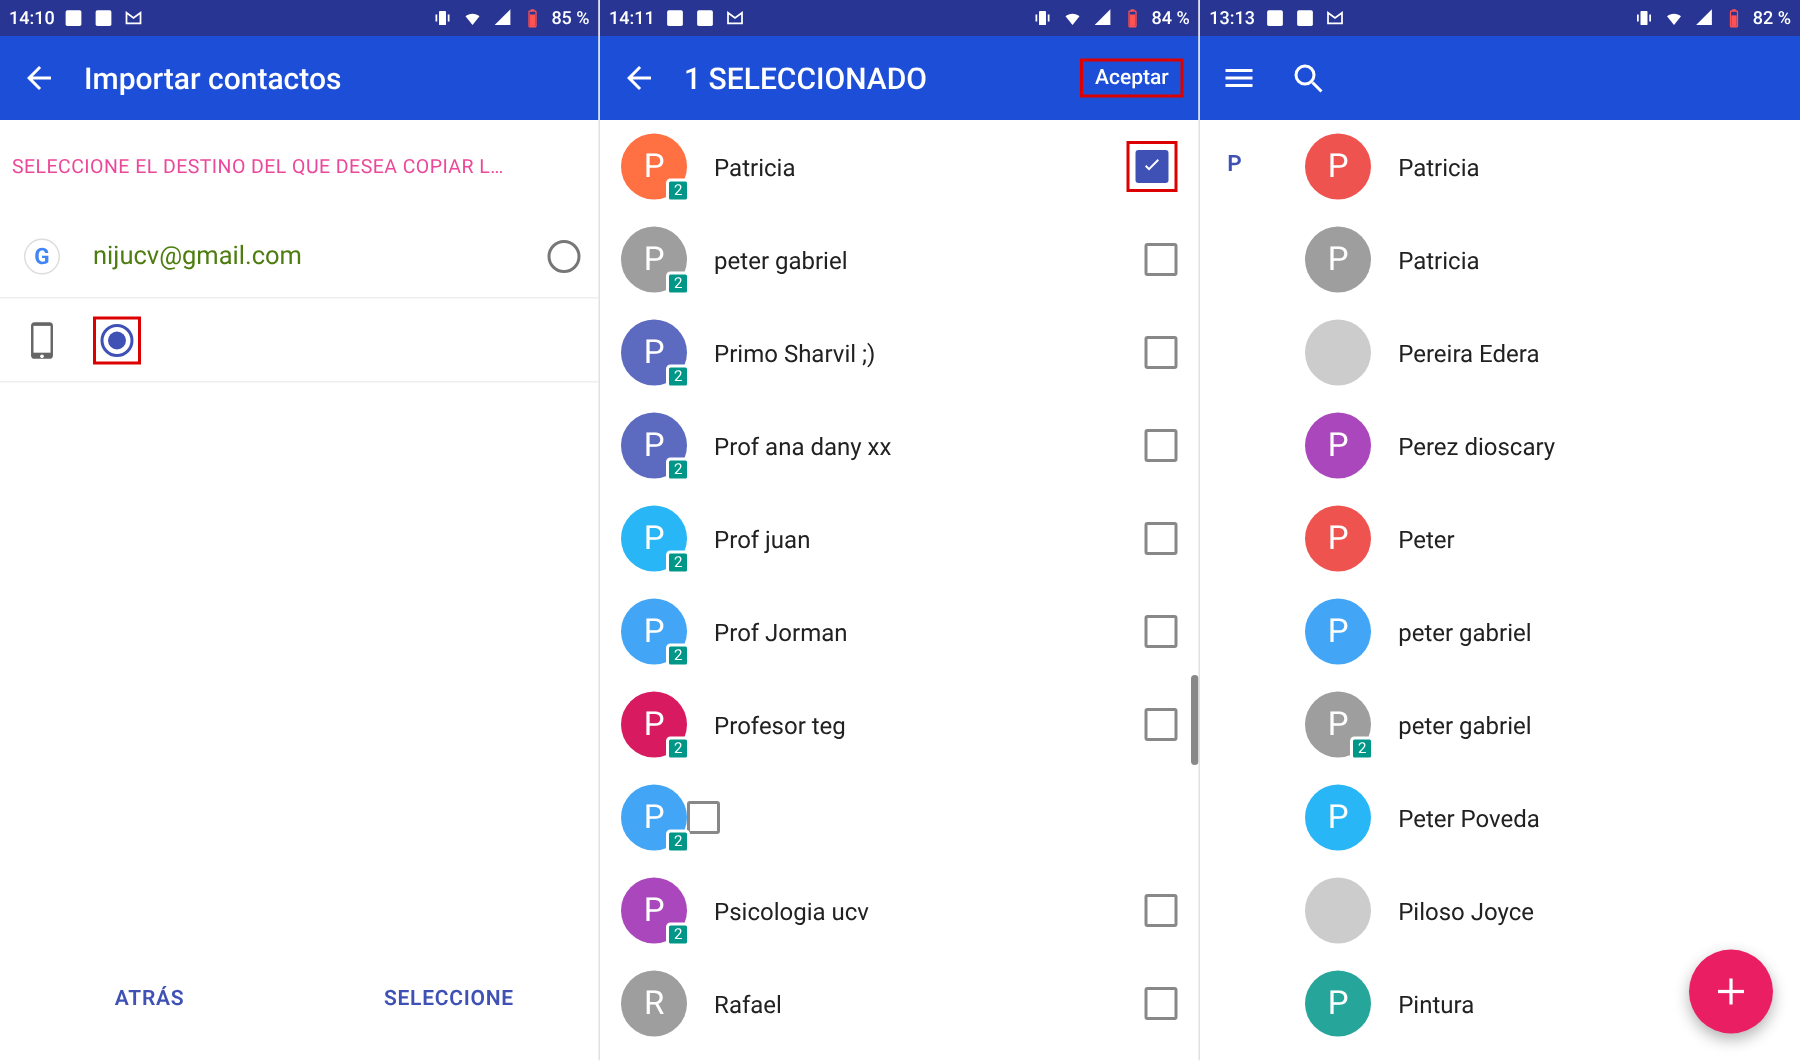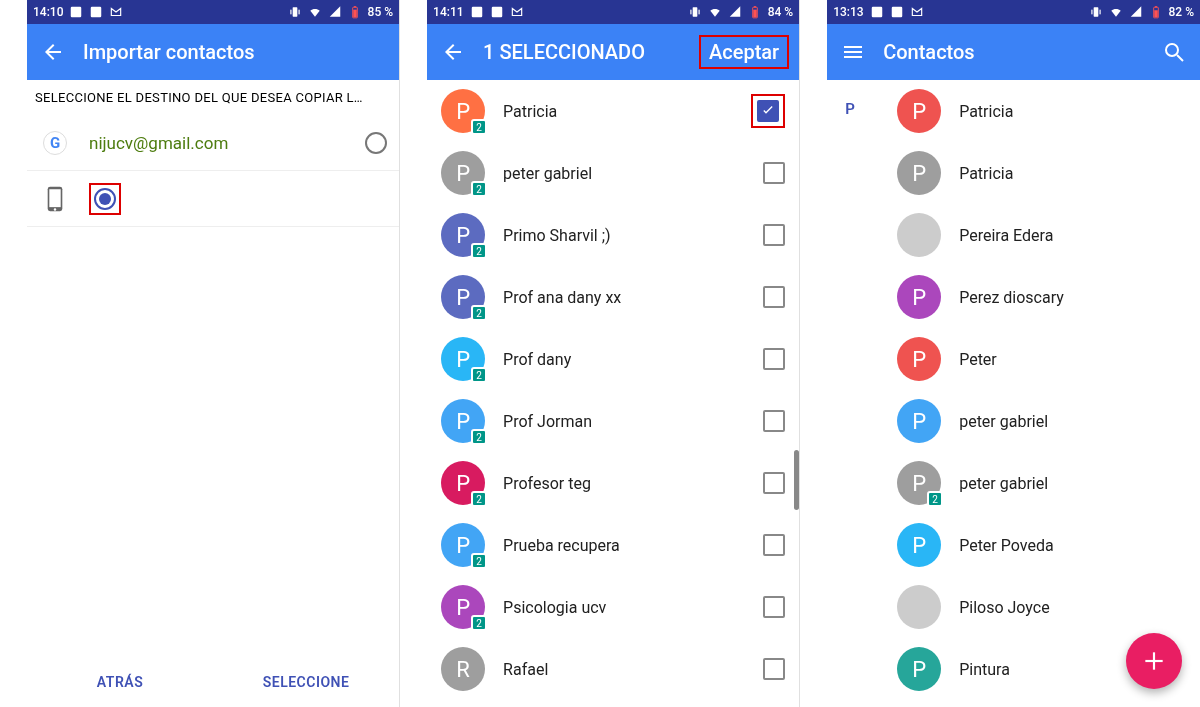--- a/index.html
+++ b/index.html
@@ -1,51 +1,51 @@
 <!DOCTYPE html>
 <html><head>
 <meta charset="utf-8">
 <style>
   * { box-sizing: border-box; margin: 0; padding: 0; }
   html, body { width: 1200px; height: 707px; font-family: Roboto, "Helvetica Neue", Arial, sans-serif; background:#fff; overflow:hidden; }
   .wrap { display:flex; width:1200px; height:707px; }
-  .pane { width:484px; height:707px; background:#fff; position:relative; overflow:hidden; border-right:1px solid #e0e0e0;margin-left:27px; }
+  .pane { width:484px; height:707px; background:#fff; position:relative; overflow:hidden; border-right:1px solid #e0e0e0; }
   .pane:last-child { border-right:none; }
 
   
   .status { height:24px; background:#283593; color:#fff; display:flex; align-items:center; justify-content:space-between; padding:0 6px; font-size:12px; font-weight:500; }
   .status .left, .status .right { display:flex; align-items:center; gap:6px; }
   .sicon svg { width:14px; height:14px; display:block; }
   .sicon { display:flex; align-items:center; }
 
   
-  .appbar { height:56px; background:#3b82f6; color:#fff; display:flex; align-items:center; padding:0 10px; gap:14px; }
+  .appbar { height:56px; background:#1d4ed8; color:#fff; display:flex; align-items:center; padding:0 10px; gap:14px; }
   .appbar .title { font-size:20px; font-weight:500; flex:1; white-space:nowrap; overflow:hidden; text-overflow:ellipsis; }
   .appbar .nav svg, .appbar .action svg { width:24px; height:24px; display:block; }
   .appbar .nav, .appbar .action { display:flex; align-items:center; justify-content:center; width:32px; height:32px; cursor:pointer; }
-  .accept-btn { border:2px solid #d00; padding:3px 8px; color:#fff; font-size:20px; font-weight:500; cursor:pointer; }
-
-  
-  .subheader { font-size:13px; color:#000000; padding:10px 8px; letter-spacing:0.3px; white-space:nowrap; overflow:hidden; text-overflow:ellipsis; }
+  .accept-btn { border:2px solid #d00; padding:3px 8px; color:#fff; font-size:14px; font-weight:500; cursor:pointer; }
+
+  
+  .subheader { font-size:13px; color:#ec4899; padding:24px 8px; letter-spacing:0.3px; white-space:nowrap; overflow:hidden; text-overflow:ellipsis; }
   .dest-row { display:flex; align-items:center; height:56px; padding:0 12px; border-bottom:1px solid #eee; cursor:pointer; }
   .dest-row .dicon { width:32px; display:flex; justify-content:center; align-items:center; margin-right:18px; }
   .dest-row .dlabel { flex:1; font-size:17px; color:#4d7c0f; }
   .dest-row .radio { width:22px; height:22px; border:2px solid #777; border-radius:50%; position:relative; }
   .dest-row .radio.checked { border-color:#3f51b5; }
   .dest-row .radio.checked::after { content:""; position:absolute; inset:3px; border-radius:50%; background:#3f51b5; }
   .radio-wrap.highlight { border:2px solid #d00; padding:3px; }
   .radio-wrap { display:flex; align-items:center; justify-content:center; }
 
   .google-logo { width:24px; height:24px; border-radius:50%; border:1px solid #ddd; display:flex; align-items:center; justify-content:center; font-weight:bold; font-size:15px; }
   .google-logo span:nth-child(1){color:#4285F4;}
   .google-logo span:nth-child(2){color:#EA4335;}
   
   .phone-svg svg { width:20px; height:26px; }
 
-  .bottom-bar { position:absolute; bottom:0; left:0; right:0; height:50px; display:flex; border-top:none; }
+  .bottom-bar { position:absolute; bottom:16px; left:0; right:0; height:50px; display:flex; border-top:none; }
   .bottom-bar .bbtn { flex:1; display:flex; align-items:center; justify-content:center; color:#3f51b5; font-weight:600; font-size:14px; letter-spacing:0.5px; cursor:pointer; }
 
   
   .list { overflow:hidden; }
   .crow { display:flex; align-items:center; height:62px; padding:0 14px; cursor:pointer; }
   .avatar { width:44px; height:44px; border-radius:50%; display:flex; align-items:center; justify-content:center; color:#fff; font-size:22px; font-weight:400; position:relative; flex-shrink:0; }
   .avatar .badge { position:absolute; right:-2px; bottom:-2px; width:16px; height:16px; border-radius:3px; background:#009688; color:#fff; font-size:10px; display:flex; align-items:center; justify-content:center; border:2px solid #fff; }
   .avatar.photo { background:#ccc center/cover; }
   .cname { margin-left:18px; flex:1; font-size:16px; color:#212121; white-space:nowrap; overflow:hidden; text-overflow:ellipsis; }
   .chk { width:22px; height:22px; border:2px solid #888; border-radius:2px; display:flex; align-items:center; justify-content:center; }
@@ -254,42 +254,41 @@
         </div>
         <div class="crow">
           <div class="avatar c-indigo">P<div class="badge">2</div></div>
           <div class="cname">Prof ana dany xx</div>
           <div class="chk-wrap">
             <div class="chk"></div>
           </div>
         </div>
         <div class="crow">
           <div class="avatar c-cyan">P<div class="badge">2</div></div>
-          <div class="cname">Prof dany</div>
+          <div class="cname">Prof juan</div>
           <div class="chk-wrap">
             <div class="chk"></div>
           </div>
         </div>
         <div class="crow">
           <div class="avatar c-lblue">P<div class="badge">2</div></div>
           <div class="cname">Prof Jorman</div>
           <div class="chk-wrap">
             <div class="chk"></div>
           </div>
         </div>
         <div class="crow">
           <div class="avatar c-pink">P<div class="badge">2</div></div>
           <div class="cname">Profesor teg</div>
           <div class="chk-wrap">
             <div class="chk"></div>
           </div>
         </div>
         <div class="crow">
           <div class="avatar c-lblue">P<div class="badge">2</div></div>
-          <div class="cname">Prueba recupera</div>
           <div class="chk-wrap">
             <div class="chk"></div>
           </div>
         </div>
         <div class="crow">
           <div class="avatar c-purple">P<div class="badge">2</div></div>
           <div class="cname">Psicologia ucv</div>
           <div class="chk-wrap">
             <div class="chk"></div>
           </div>
@@ -354,21 +353,20 @@
       </div>
     </div>
     <div class="appbar">
       <div class="nav">
           <svg viewBox="0 0 24 24" fill="#fff">
             <rect x="3" y="6" width="18" height="2"></rect>
             <rect x="3" y="11" width="18" height="2"></rect>
             <rect x="3" y="16" width="18" height="2"></rect>
           </svg>
         </div>
-      <div class="title">Contactos</div>
       <div class="action">
           <svg viewBox="0 0 24 24" fill="#fff">
             <circle cx="10" cy="10" r="6" fill="none" stroke="#fff" stroke-width="2"></circle>
             <line x1="15" y1="15" x2="21" y2="21" stroke="#fff" stroke-width="2"></line>
           </svg>
         </div>
     </div>
     <div class="index-letter">P</div>
     <div class="list" id="list3">
         <div class="crow p3">

